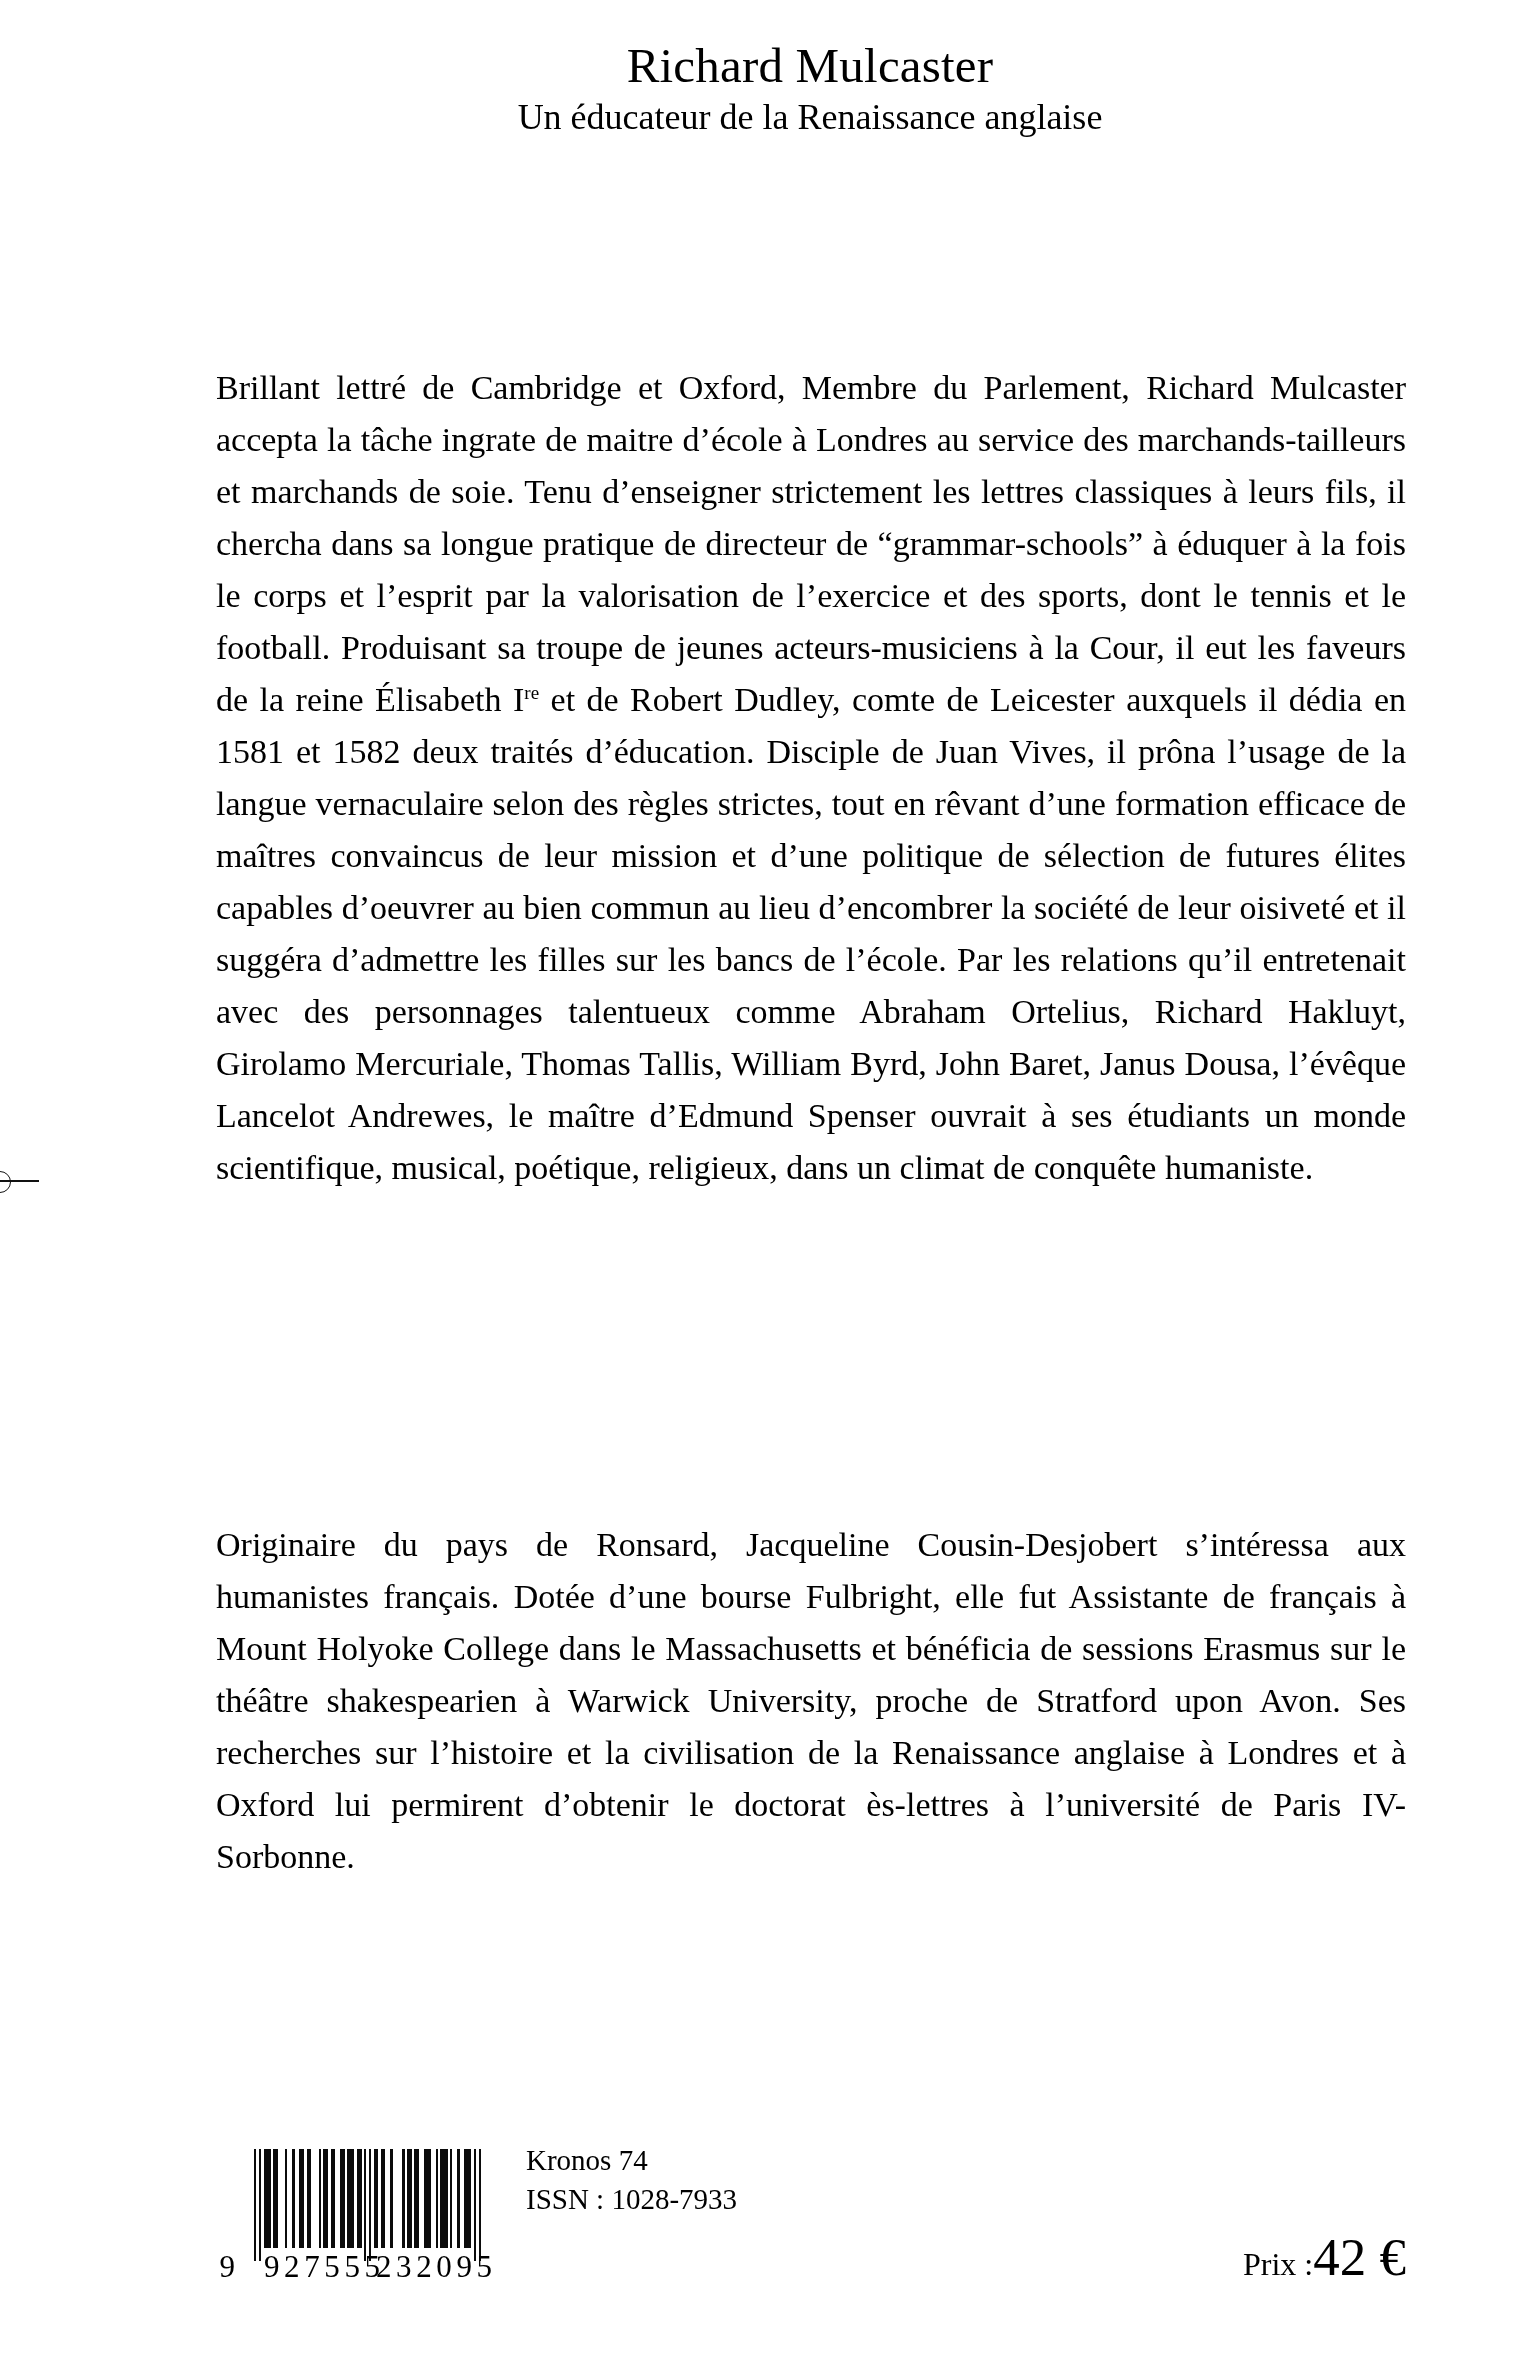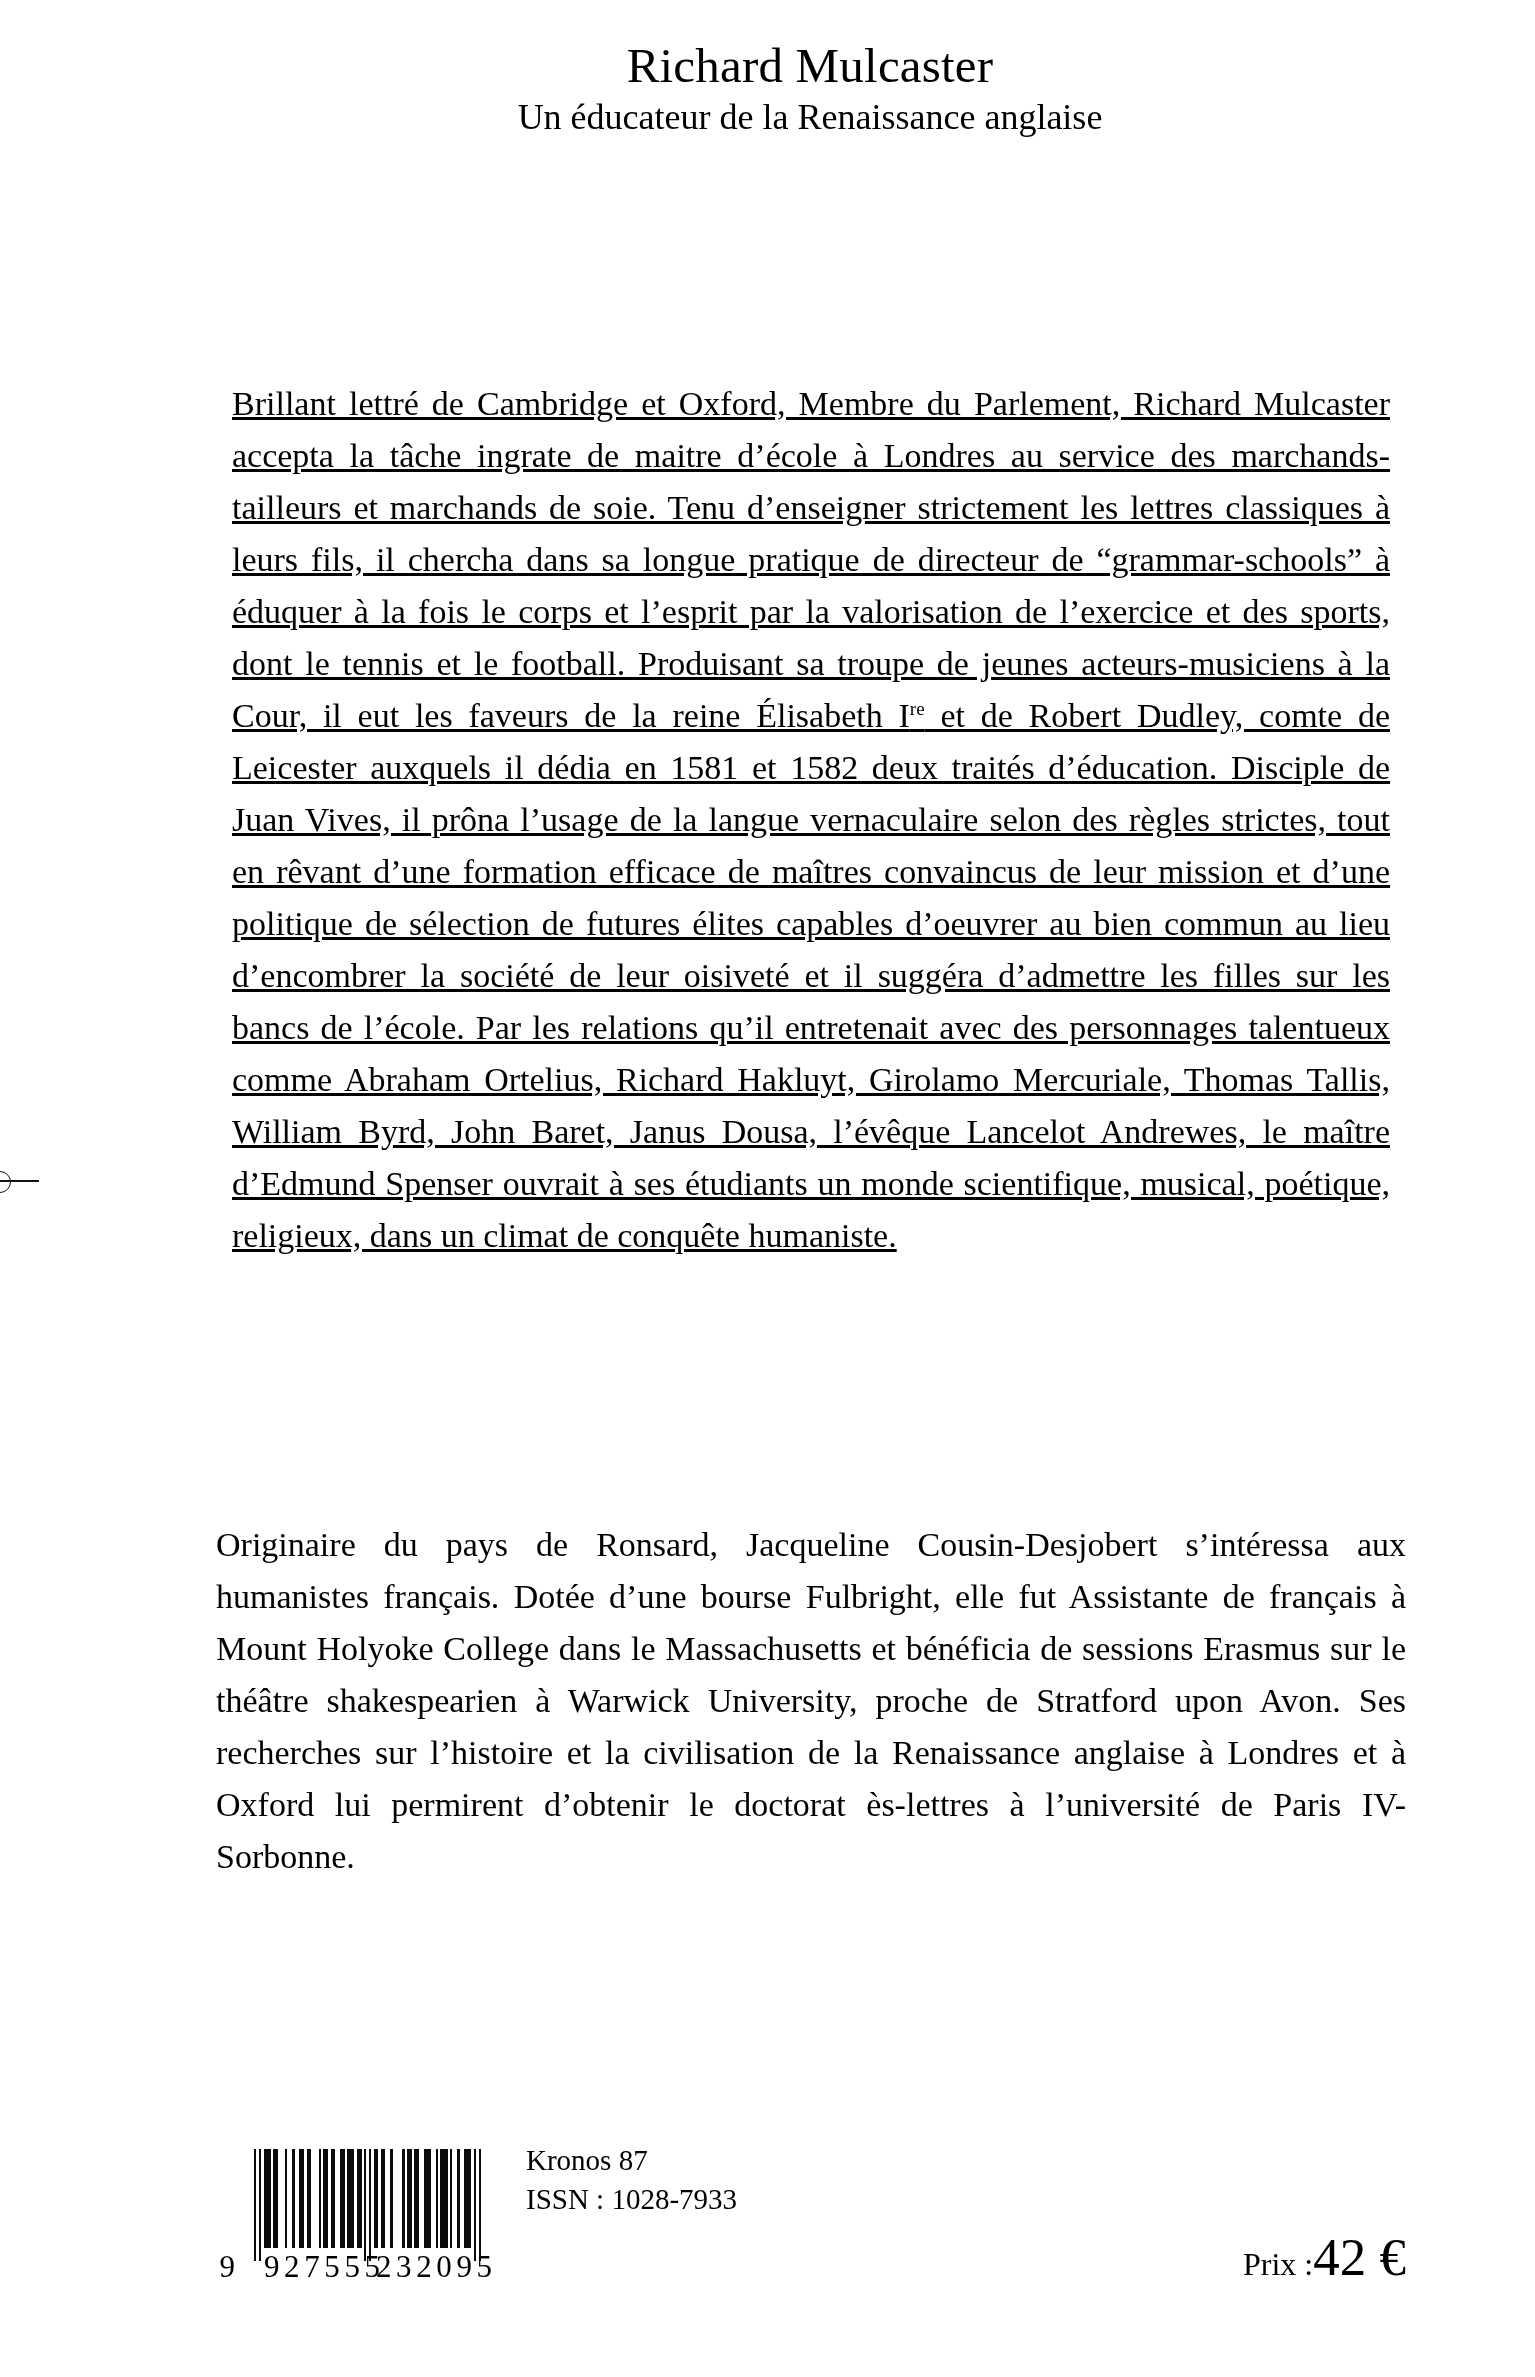--- a/index.html
+++ b/index.html
@@ -73,23 +73,22 @@
     top: 362px;
     width: 1190px;
     font-size: 34px;
     line-height: 52px;
     text-align: justify;
     text-justify: inter-word;
     -webkit-hyphens: none;
     hyphens: none;
   }
   .blurb p {
-    margin: 16px;
+    margin: 0;
     text-align: justify;
-    text-decoration: underline;
   }
   .author-note {
     position: absolute;
     left: 216px;
     top: 1519px;
     width: 1190px;
     font-size: 34px;
     line-height: 52px;
     text-align: justify;
     text-justify: inter-word;
@@ -279,21 +278,21 @@
         <span class="bar guard" style="width: 2.4px;"></span>
       </div>
     <div class="barcode-digits">
       <span class="d-lead">9</span>
       <span class="d-left">927555</span>
       <span class="d-right">232095</span>
     </div>
   </div>
 
   <div class="imprint">
-    <div>Kronos 87</div>
+    <div>Kronos 74</div>
     <div>ISSN : 1028-7933</div>
   </div>
 
   <div class="price">
     <span class="price-label">Prix :</span><span class="price-value">42 €</span>
   </div>
 
 </div>
 
 

